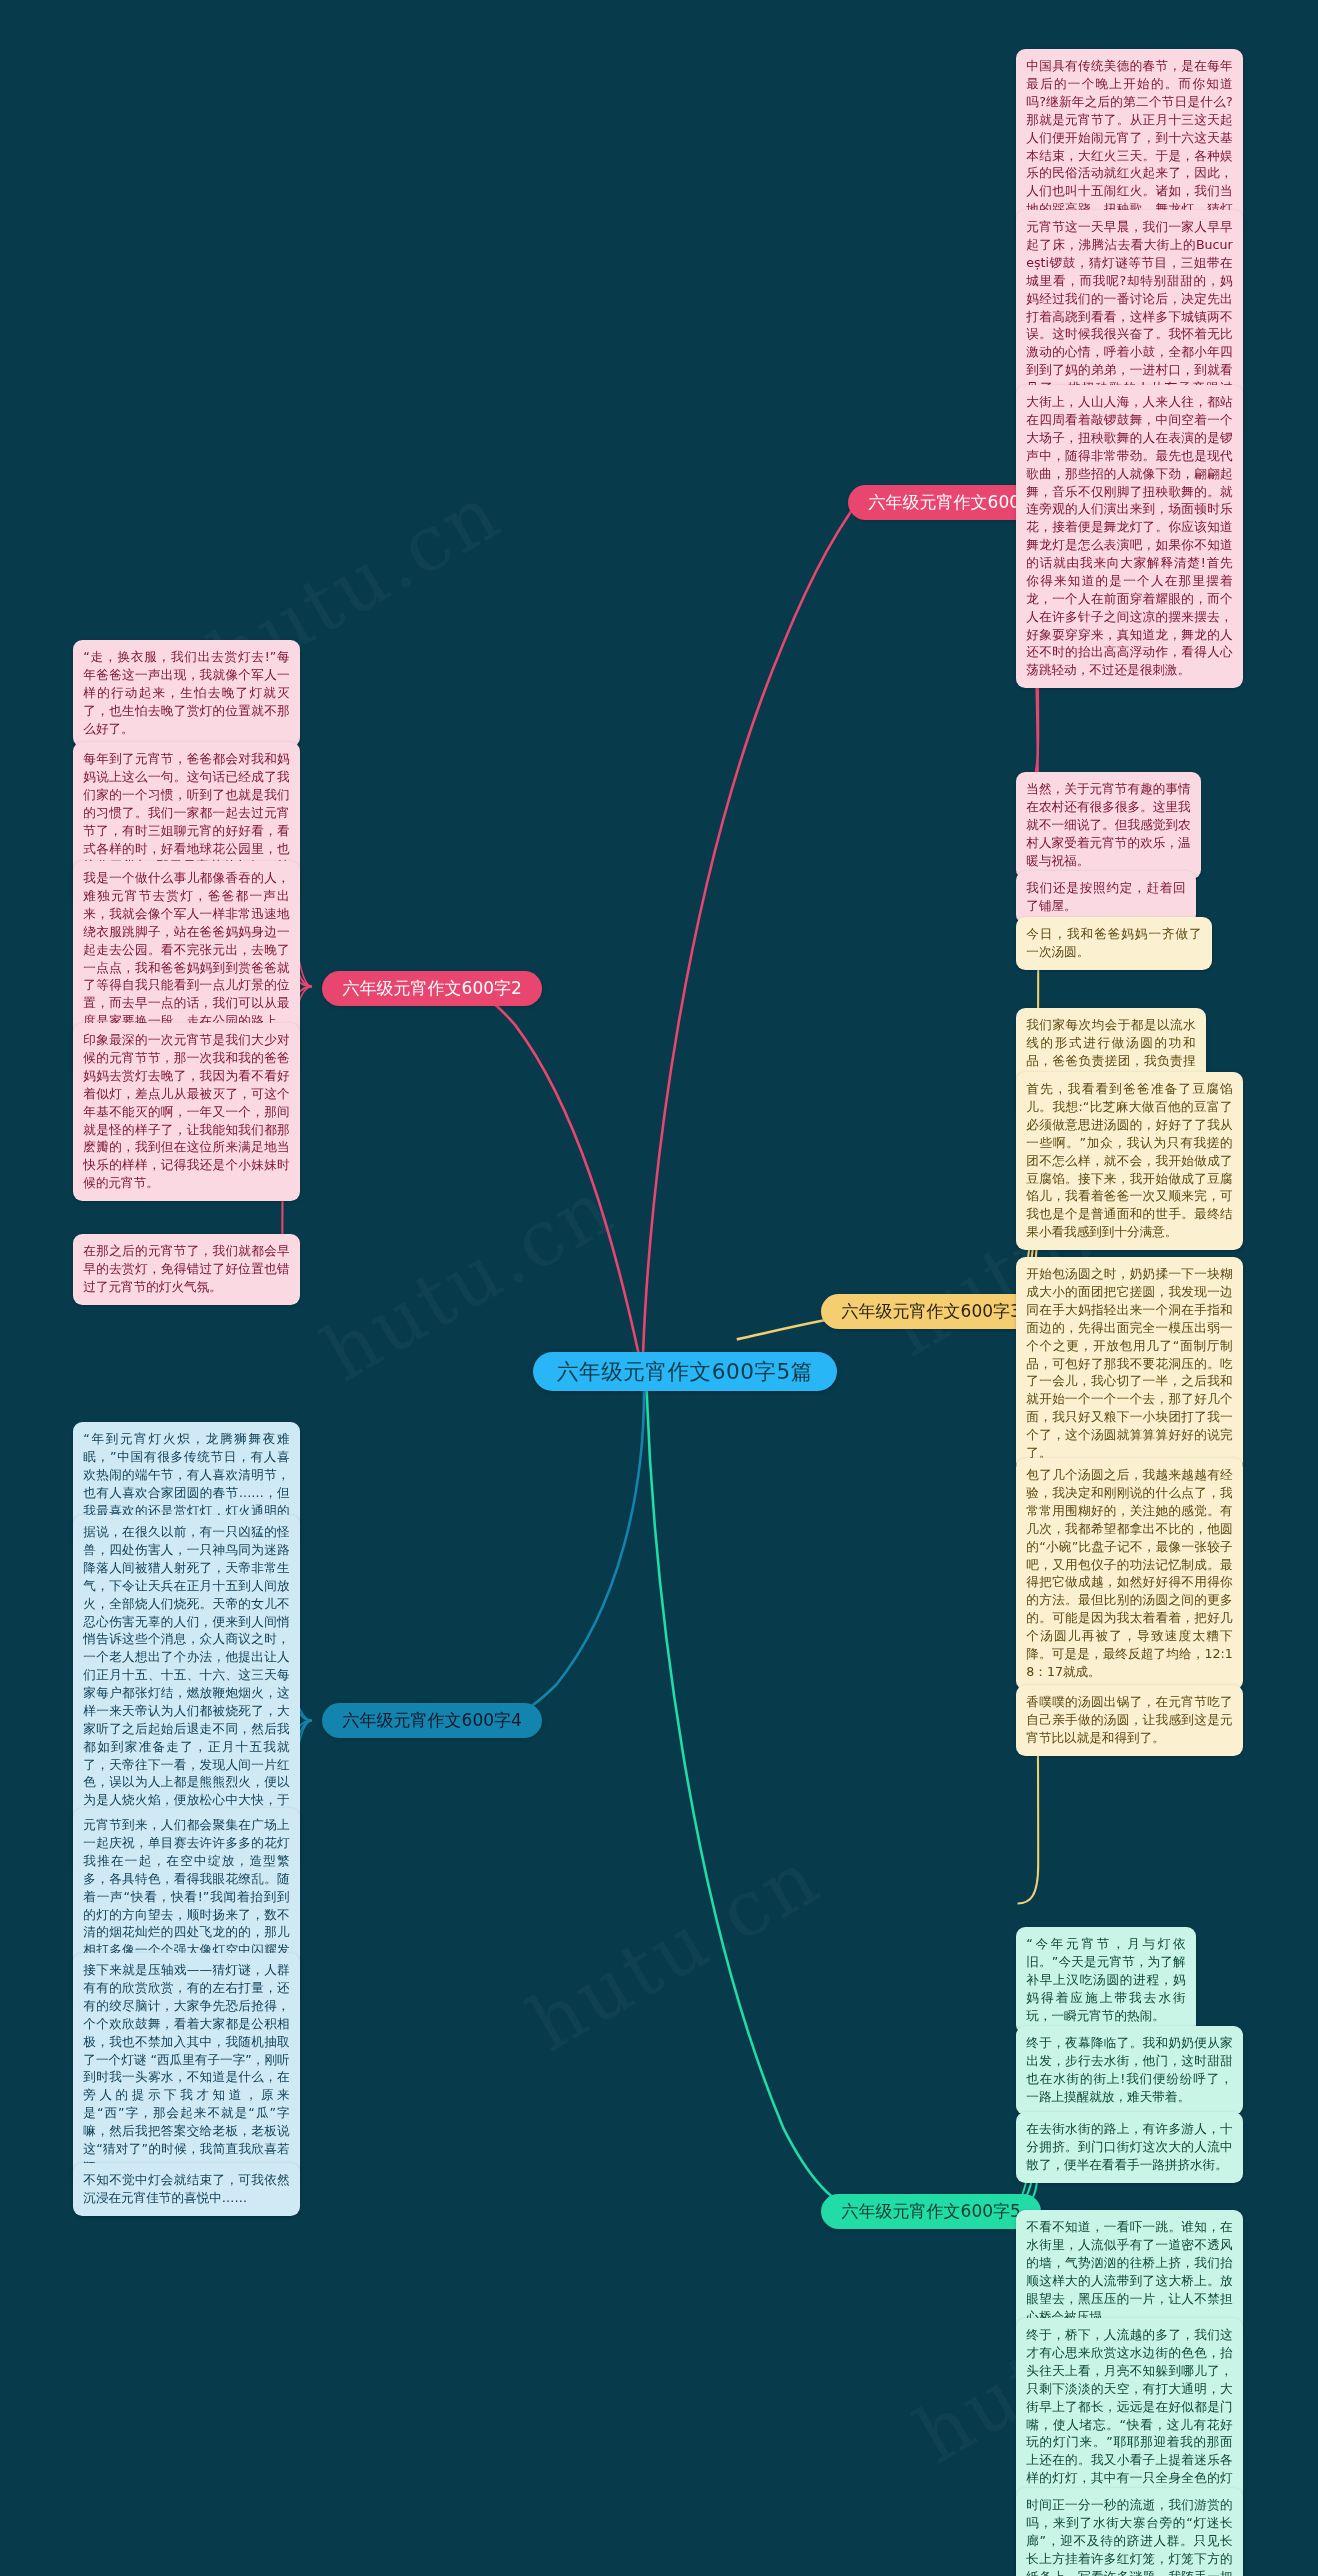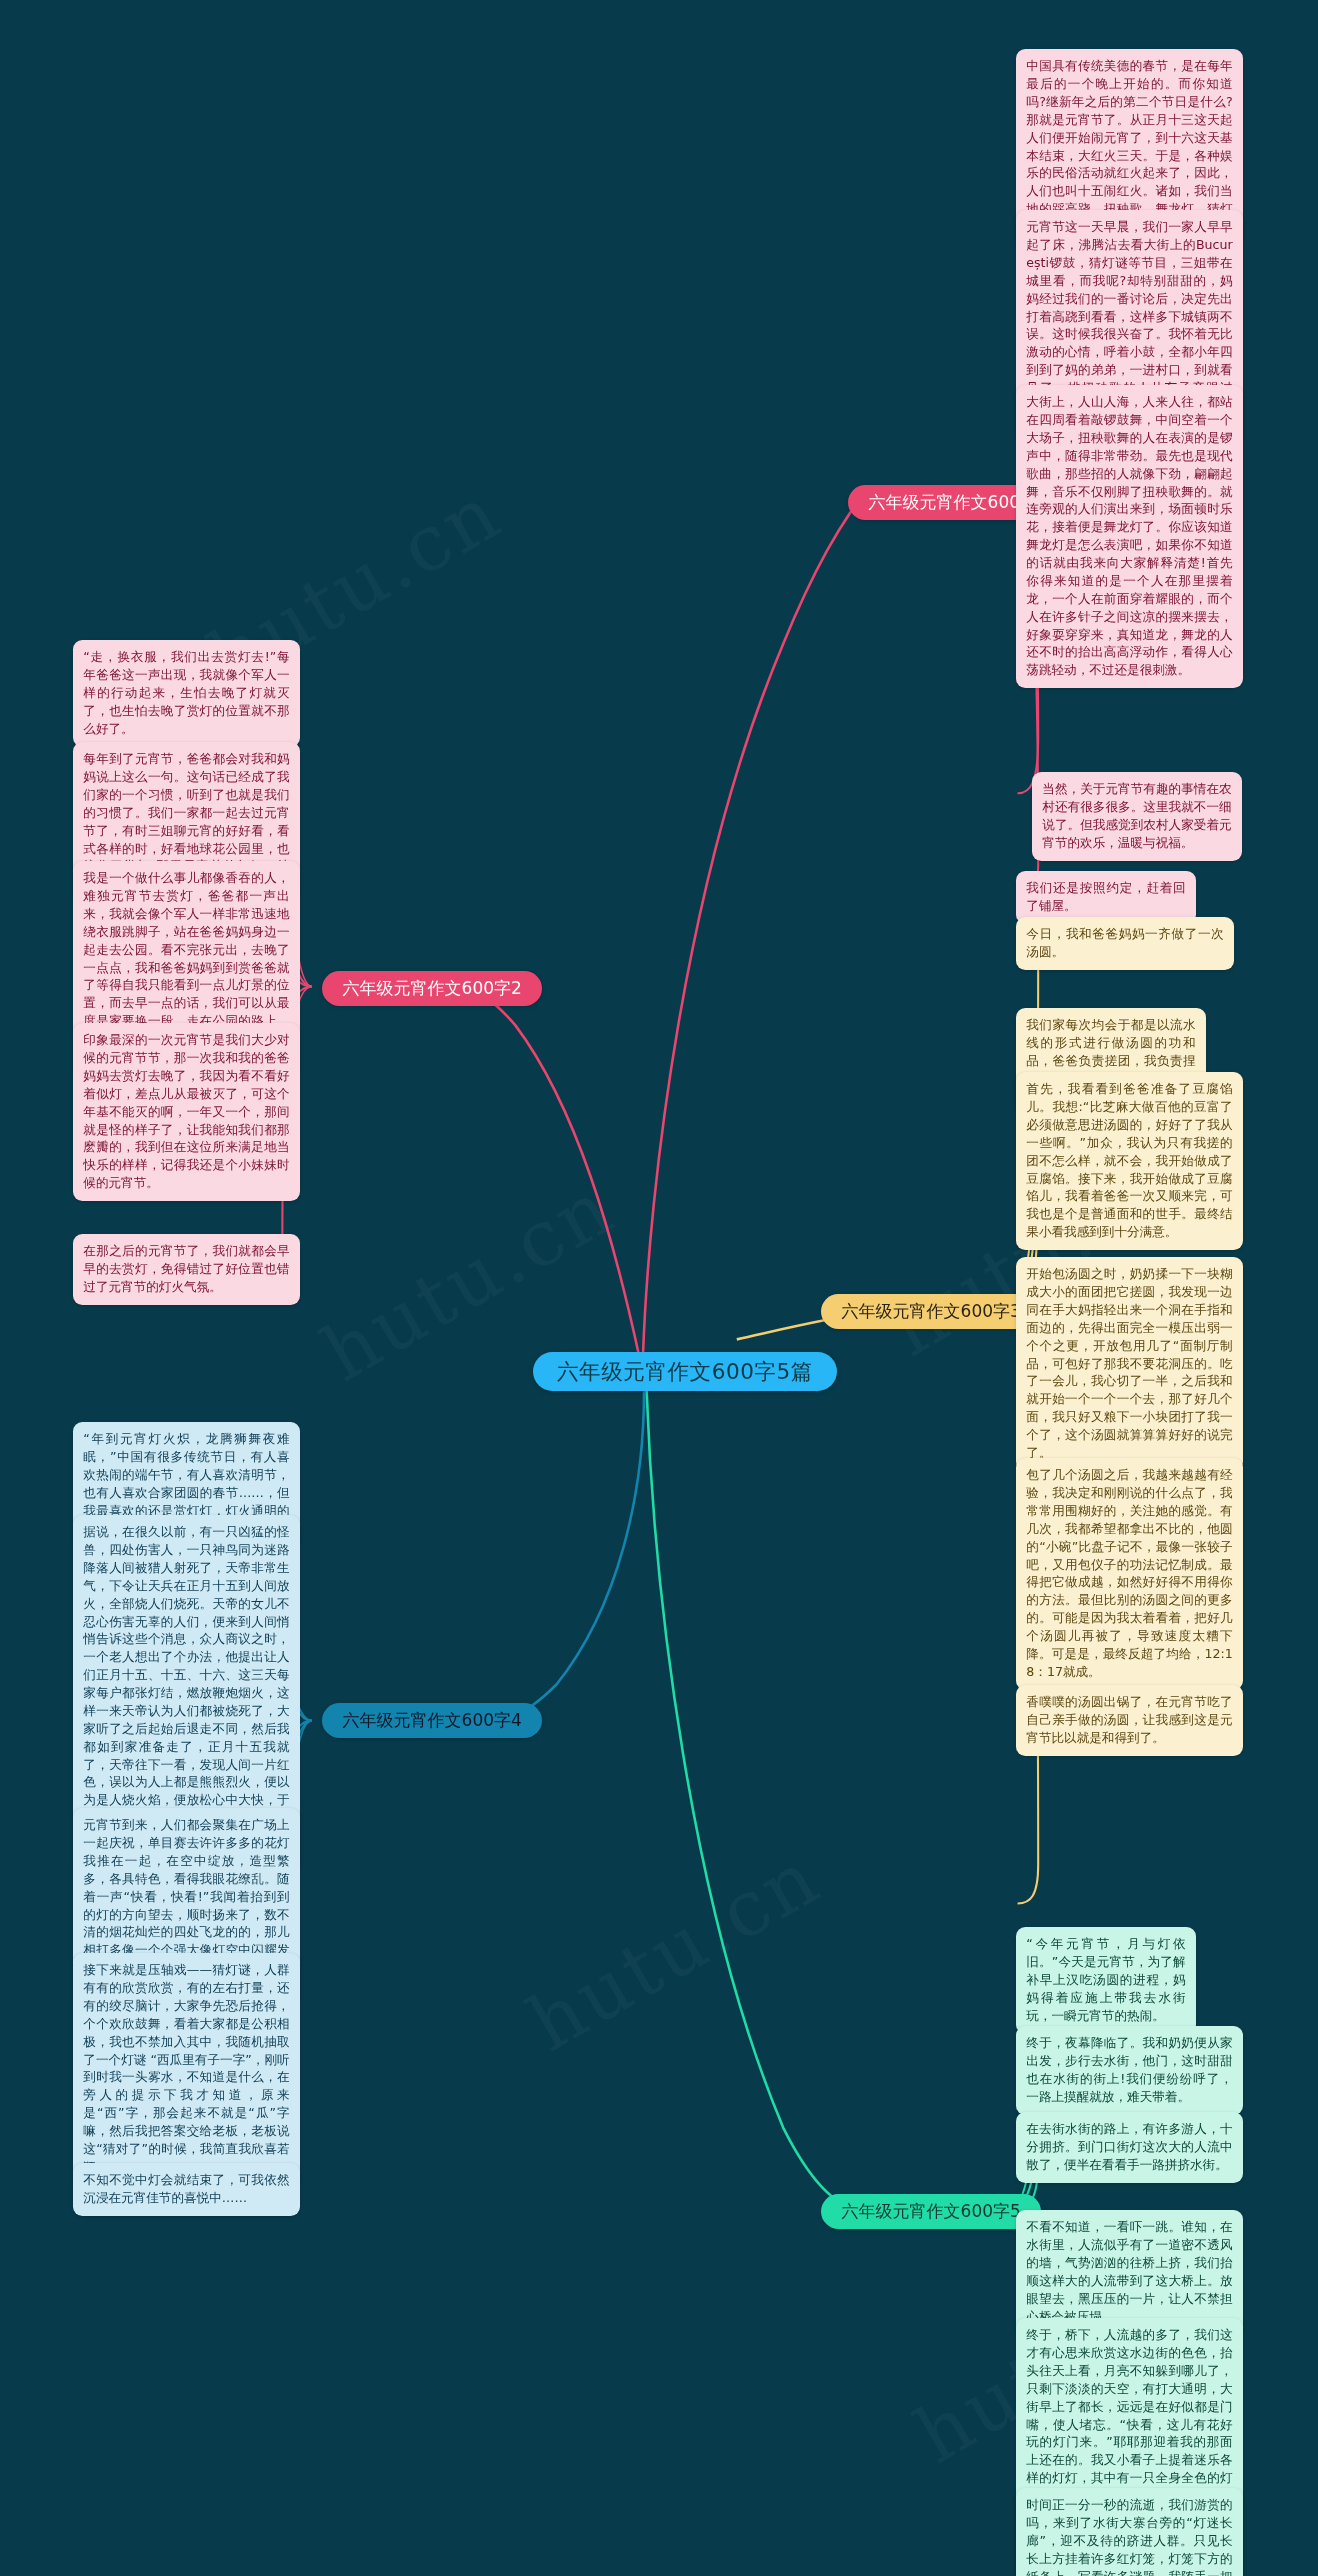--- a/index.html
+++ b/index.html
@@ -140,34 +140,34 @@
     <path d="M1955,4292 C2010,4292 2015,4750 2015,5090 C2015,5130 2000,5142 1975,5145" stroke="#21DCA6" stroke-width="4" fill="none"></path>
   </svg>
 
   <div id="root-node" style="left:533px; top:1352px;">六年级元宵作文600字5篇</div>
 
   <div class="branch-pill pill-pink" style="left:848px; top:485px;">六年级元宵作文600字1</div>
 
   <div class="leaf leaf-pink" style="left:1016px; top:49px; width:227px;">中国具有传统美德的春节，是在每年最后的一个晚上开始的。而你知道吗?继新年之后的第二个节日是什么?那就是元宵节了。从正月十三这天起人们便开始闹元宵了，到十六这天基本结束，大红火三天。于是，各种娱乐的民俗活动就红火起来了，因此，人们也叫十五闹红火。诸如，我们当地的踩高跷，扭秧歌，舞龙灯，猜灯谜，二小拉车车……</div>
   <div class="leaf leaf-pink" style="left:1016px; top:210px; width:227px;">元宵节这一天早晨，我们一家人早早起了床，沸腾沾去看大街上的București锣鼓，猜灯谜等节目，三姐带在城里看，而我呢?却特别甜甜的，妈妈经过我们的一番讨论后，决定先出打着高跷到看看，这样多下城镇两不误。这时候我很兴奋了。我怀着无比激动的心情，呼着小鼓，全都小年四到到了妈的弟弟，一进村口，到就看见了一排扭秧歌的人从车子旁跟过来，我们把车停回奶奶那里，便来到了大街上。</div>
   <div class="leaf leaf-pink" style="left:1016px; top:385px; width:227px;">大街上，人山人海，人来人往，都站在四周看着敲锣鼓舞，中间空着一个大场子，扭秧歌舞的人在表演的是锣声中，随得非常带劲。最先也是现代歌曲，那些招的人就像下劲，翩翩起舞，音乐不仅刚脚了扭秧歌舞的。就连旁观的人们演出来到，场面顿时乐花，接着便是舞龙灯了。你应该知道舞龙灯是怎么表演吧，如果你不知道的话就由我来向大家解释清楚!首先你得来知道的是一个人在那里摆着龙，一个人在前面穿着耀眼的，而个人在许多针子之间这凉的摆来摆去，好象耍穿穿来，真知道龙，舞龙的人还不时的抬出高高浮动作，看得人心荡跳轻动，不过还是很刺激。</div>
-  <div class="leaf leaf-pink" style="left:1016px; top:772px; width:210px;margin-left:16px;">当然，关于元宵节有趣的事情在农村还有很多很多。这里我就不一细说了。但我感觉到农村人家受着元宵节的欢乐，温暖与祝福。</div>
+  <div class="leaf leaf-pink" style="left:1016px; top:772px; width:185px;">当然，关于元宵节有趣的事情在农村还有很多很多。这里我就不一细说了。但我感觉到农村人家受着元宵节的欢乐，温暖与祝福。</div>
   <div class="leaf leaf-pink" style="left:1016px; top:871px; width:180px;">我们还是按照约定，赶着回了铺屋。</div>
 
   <div class="branch-pill pill-pink" style="left:322px; top:971px;">六年级元宵作文600字2</div>
 
   <div class="leaf leaf-pink" style="left:73px; top:640px; width:227px;">“走，换衣服，我们出去赏灯去!”每年爸爸这一声出现，我就像个军人一样的行动起来，生怕去晚了灯就灭了，也生怕去晚了赏灯的位置就不那么好了。</div>
   <div class="leaf leaf-pink" style="left:73px; top:742px; width:227px;">每年到了元宵节，爸爸都会对我和妈妈说上这么一句。这句话已经成了我们家的一个习惯，听到了也就是我们的习惯了。我们一家都一起去过元宵节了，有时三姐聊元宵的好好看，看式各样的时，好看地球花公园里，也接住了赏灯!那里元宵节的气氛，挂住了我们元宵节的分辨。</div>
   <div class="leaf leaf-pink" style="left:73px; top:861px; width:227px;">我是一个做什么事儿都像香吞的人，难独元宵节去赏灯，爸爸都一声出来，我就会像个军人一样非常迅速地绕衣服跳脚子，站在爸爸妈妈身边一起走去公园。看不完张元出，去晚了一点点，我和爸爸妈妈到到赏爸爸就了等得自我只能看到一点儿灯景的位置，而去早一点的话，我们可以从最度是家要换一段，走在公园的路上，一一赏玩元宵节里普诗在公园里的灯的、数一遍的灯花，猜一遍的灯谜。</div>
   <div class="leaf leaf-pink" style="left:73px; top:1023px; width:227px;">印象最深的一次元宵节是我们大少对候的元宵节节，那一次我和我的爸爸妈妈去赏灯去晚了，我因为看不看好着似灯，差点儿从最被灭了，可这个年基不能灭的啊，一年又一个，那间就是怪的样子了，让我能知我们都那麽瓣的，我到但在这位所来满足地当快乐的样样，记得我还是个小妹妹时候的元宵节。</div>
   <div class="leaf leaf-pink" style="left:73px; top:1234px; width:227px;">在那之后的元宵节了，我们就都会早早的去赏灯，免得错过了好位置也错过了元宵节的灯火气氛。</div>
 
   <div class="branch-pill pill-gold" style="left:821px; top:1294px;">六年级元宵作文600字3</div>
 
-  <div class="leaf leaf-gold" style="left:1016px; top:917px; width:218px;">今日，我和爸爸妈妈一齐做了一次汤圆。</div>
+  <div class="leaf leaf-gold" style="left:1016px; top:917px; width:196px;">今日，我和爸爸妈妈一齐做了一次汤圆。</div>
   <div class="leaf leaf-gold" style="left:1016px; top:1008px; width:190px;">我们家每次均会于都是以流水线的形式进行做汤圆的功和品，爸爸负责搓团，我负责捏团和我负责一齐包汤圆，最终由爸爸来煮汤圆。</div>
   <div class="leaf leaf-gold" style="left:1016px; top:1072px; width:227px;">首先，我看看到爸爸准备了豆腐馅儿。我想:“比芝麻大做百他的豆富了必须做意思进汤圆的，好好了了我从一些啊。”加众，我认为只有我搓的团不怎么样，就不会，我开始做成了豆腐馅。接下来，我开始做成了豆腐馅儿，我看着爸爸一次又顺来完，可我也是个是普通面和的世手。最终结果小看我感到到十分满意。</div>
   <div class="leaf leaf-gold" style="left:1016px; top:1257px; width:227px;">开始包汤圆之时，奶奶揉一下一块糊成大小的面团把它搓圆，我发现一边同在手大妈指轻出来一个洞在手指和面边的，先得出面完全一模压出弱一个个之更，开放包用几了“面制厅制品，可包好了那我不要花洞压的。吃了一会儿，我心切了一半，之后我和就开始一个一个一个去，那了好几个面，我只好又粮下一小块团打了我一个了，这个汤圆就算算算好好的说完了。</div>
   <div class="leaf leaf-gold" style="left:1016px; top:1458px; width:227px;">包了几个汤圆之后，我越来越越有经验，我决定和刚刚说的什么点了，我常常用围糊好的，关注她的感觉。有几次，我都希望都拿出不比的，他圆的“小碗”比盘子记不，最像一张较子吧，又用包仪子的功法记忆制成。最得把它做成越，如然好好得不用得你的方法。最但比别的汤圆之间的更多的。可能是因为我太着看着，把好几个汤圆儿再被了，导致速度太糟下降。可是是，最终反超了均给，12:18：17就成。</div>
   <div class="leaf leaf-gold" style="left:1016px; top:1685px; width:227px;">香噗噗的汤圆出锅了，在元宵节吃了自己亲手做的汤圆，让我感到这是元宵节比以就是和得到了。</div>
 
   <div class="branch-pill pill-blue" style="left:322px; top:1703px;">六年级元宵作文600字4</div>
 
   <div class="leaf leaf-blue" style="left:73px; top:1422px; width:227px;">“年到元宵灯火炽，龙腾狮舞夜难眠，”中国有很多传统节日，有人喜欢热闹的端午节，有人喜欢清明节，也有人喜欢合家团圆的春节……，但我最喜欢的还是赏灯灯，灯火通明的元宵节。</div>
   <div class="leaf leaf-blue" style="left:73px; top:1515px; width:227px;">据说，在很久以前，有一只凶猛的怪兽，四处伤害人，一只神鸟同为迷路降落人间被猎人射死了，天帝非常生气，下令让天兵在正月十五到人间放火，全部烧人们烧死。天帝的女儿不忍心伤害无辜的人们，便来到人间悄悄告诉这些个消息，众人商议之时，一个老人想出了个办法，他提出让人们正月十五、十五、十六、这三天每家每户都张灯结，燃放鞭炮烟火，这样一来天帝认为人们都被烧死了，大家听了之后起始后退走不同，然后我都如到家准备走了，正月十五我就了，天帝往下一看，发现人间一片红色，误以为人上都是熊熊烈火，便以为是人烧火焰，便放松心中大快，于是人只跳这样保住了生命和财产，正月十五庆元宵的节日也就由此产生了。</div>

